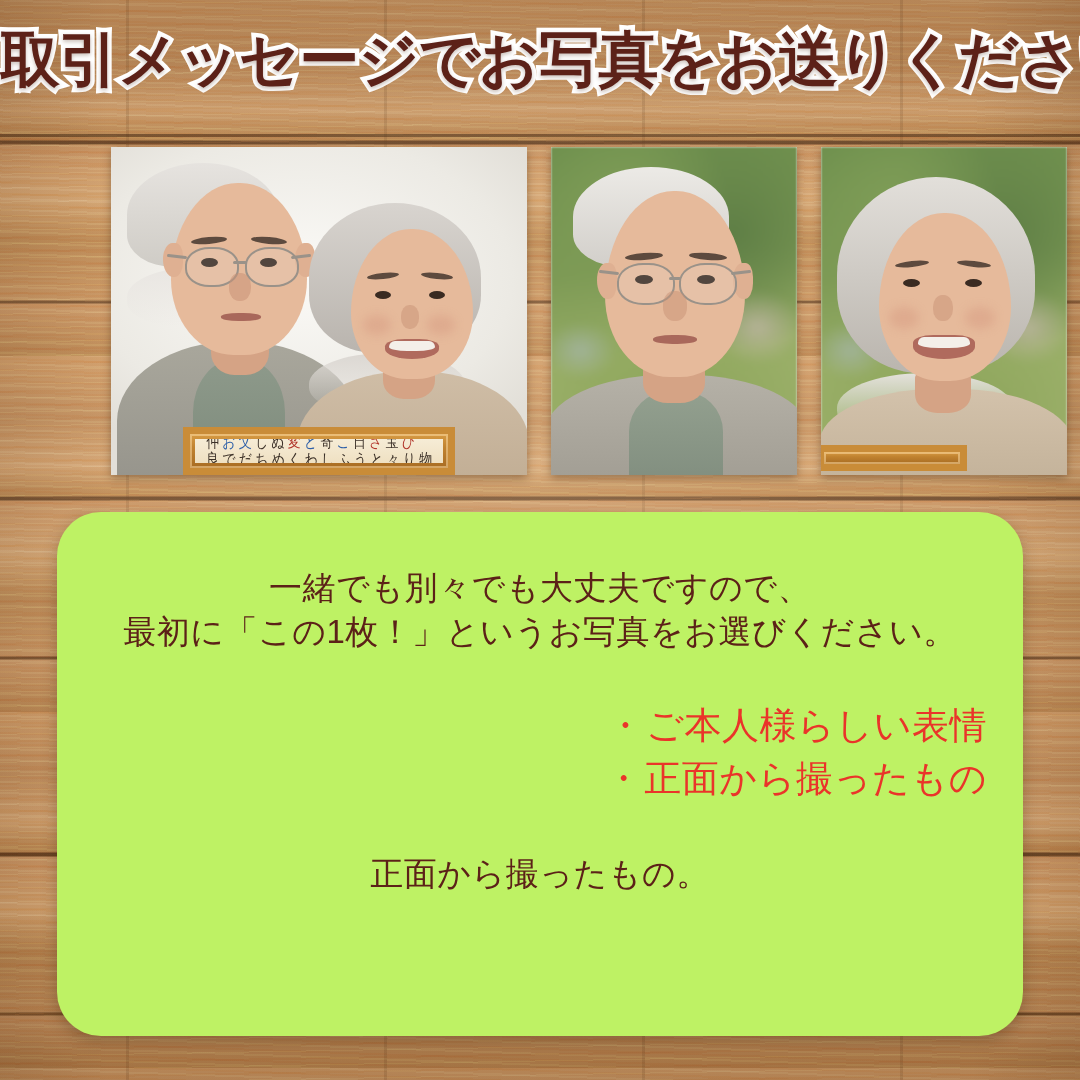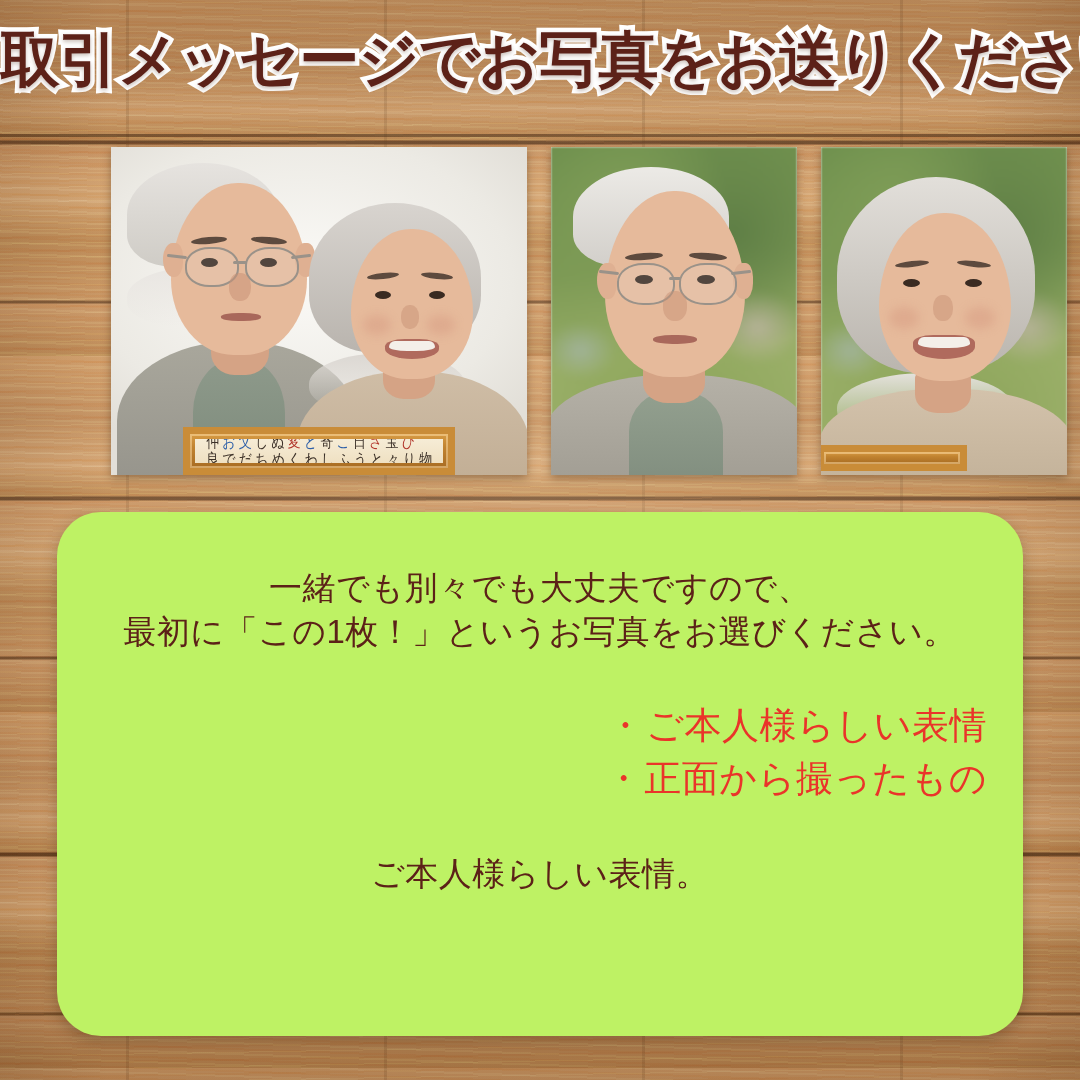--- a/index.html
+++ b/index.html
@@ -340,17 +340,17 @@
     <ul class="bullets">
       <li>
         <span class="dot">・</span><span>ご本人様らしい表情</span>
       </li>
       <li>
         <span class="dot">・</span><span>正面から撮ったもの</span>
       </li>
     </ul>
 
     <div class="closing">
-      <div>ご本人様らしい表情。</div>
+      <div>正面から撮ったもの。</div>
     </div>
   </div>
 
 </div>
 
 </body></html>

